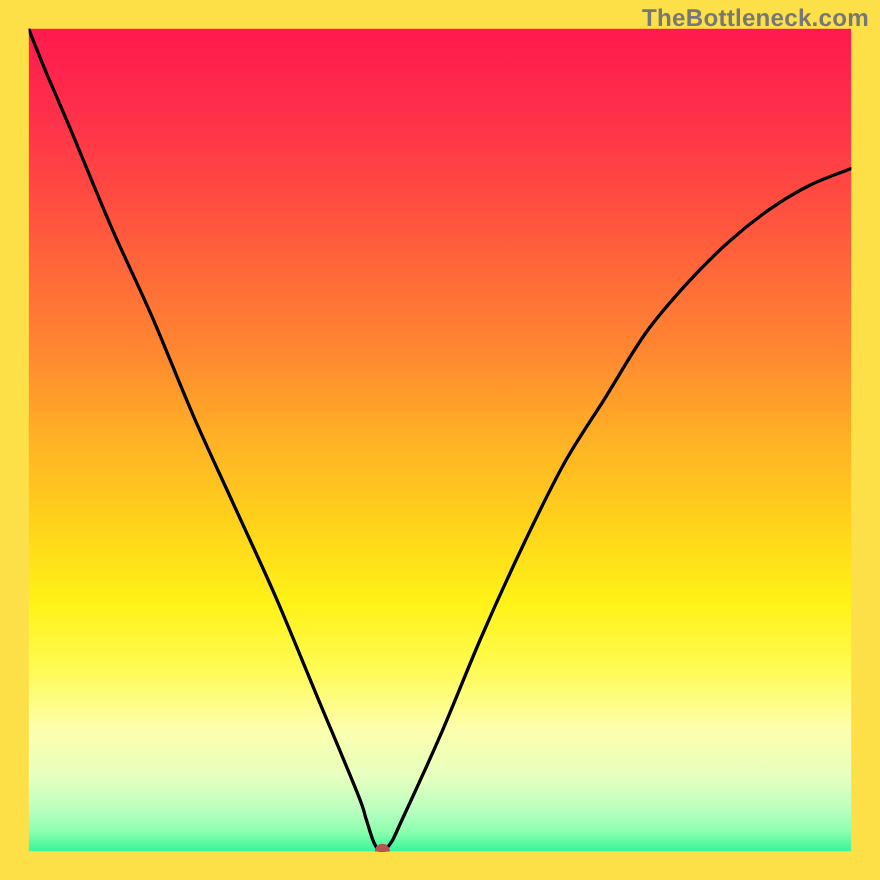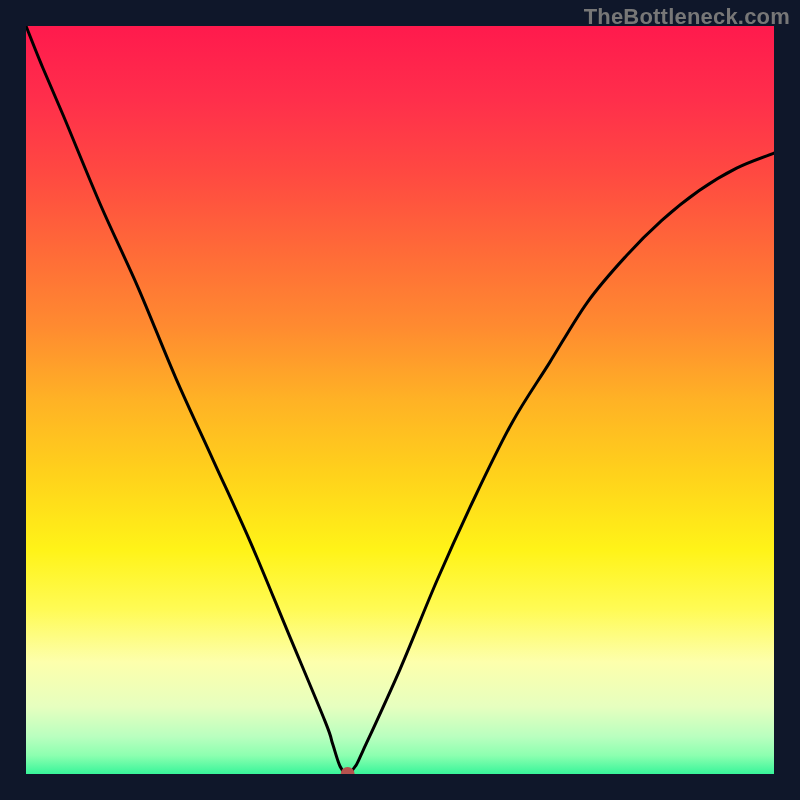--- a/index.html
+++ b/index.html
@@ -9,21 +9,21 @@
     height: 800px;
     background: #000;
     overflow: hidden;
   }
   .frame {
     position: absolute;
     left: 0;
     top: 0;
     width: 800px;
     height: 800px;
-    background: #0f172a;
+    background: #fde047;
   }
   .plot {
     position: absolute;
     left: 26px;
     top: 26px;
     width: 748px;
     height: 748px;
   }
   .watermark {
     position: absolute;

